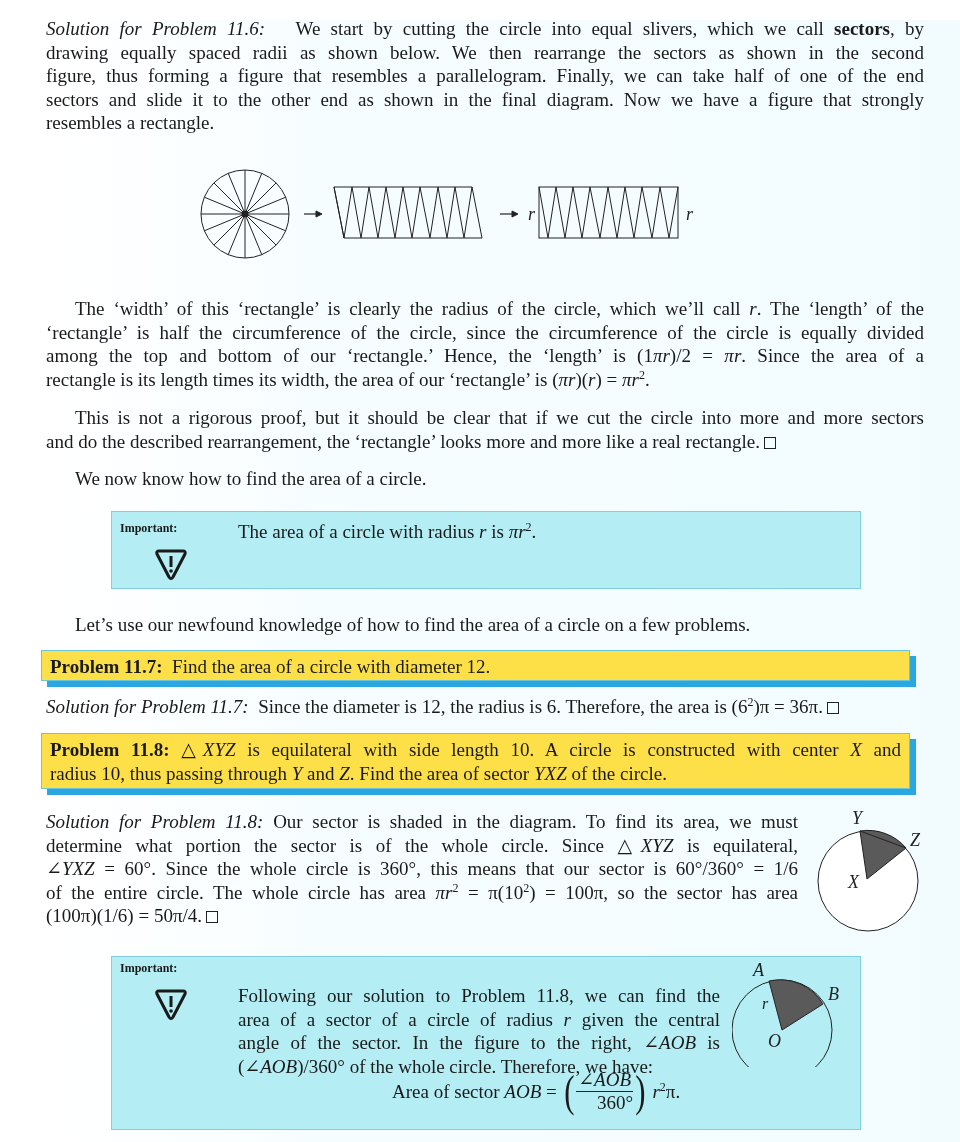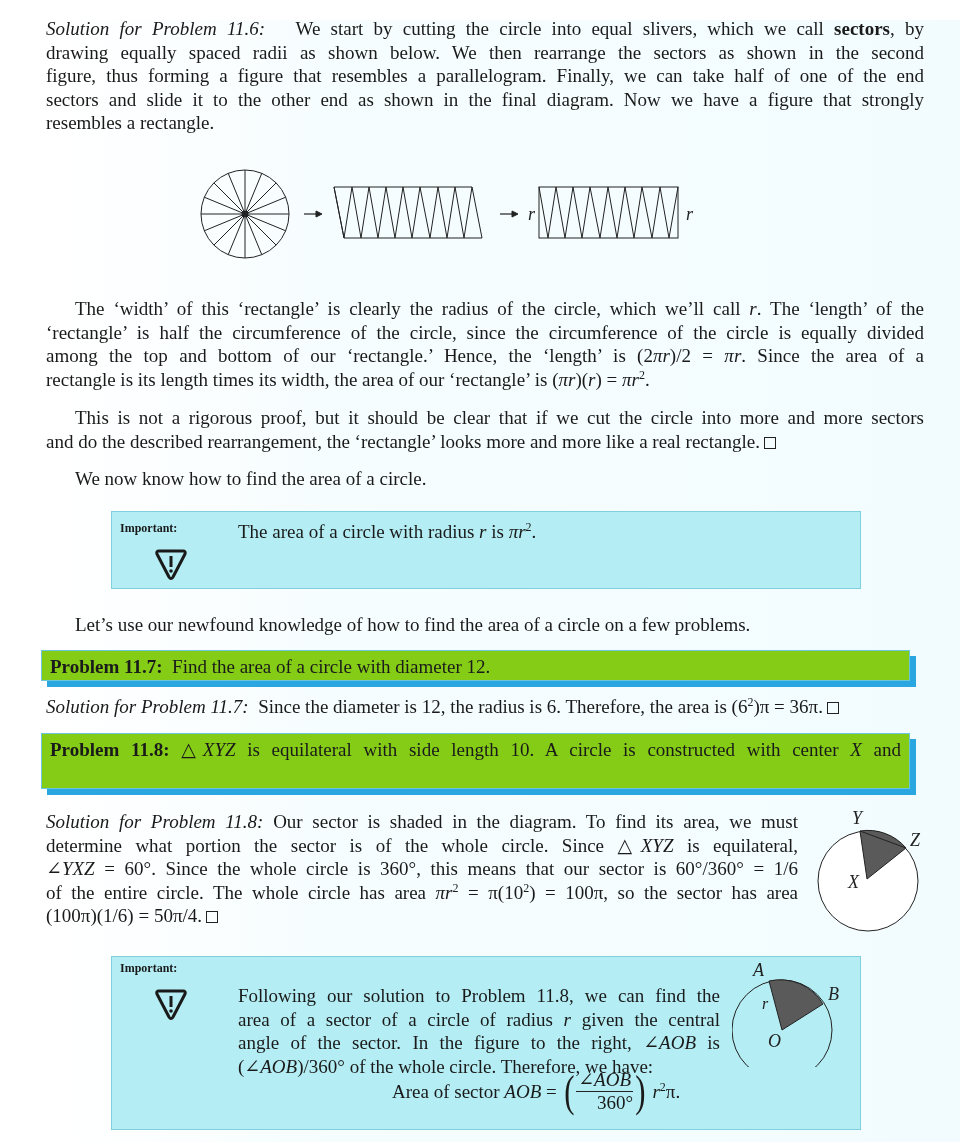--- a/index.html
+++ b/index.html
@@ -27,21 +27,21 @@
   .important-box {
     position:absolute; z-index:1;
     background:#b4eef4;
     border:1px solid #7fcfdf;
   }
   .imp-label { position:absolute; font-weight:bold; font-size:12px; }
   .imp-icon { position:absolute; }
 
   .problem-box {
     position:absolute; z-index:1;
-    background:#84cc16;
+    background:#fde047;
     border:1px solid #6bc6db;
     box-shadow:6px 6px 0 #2aa7e0;
   }
   .problem-box .txt { position:absolute; left:8px; top:4px; right:8px; line-height:24px; }
 
   .frac { display:inline-block; vertical-align:middle; text-align:center; }
   .frac .num { display:block; border-bottom:1px solid #222; padding:0 2px; font-style:italic; line-height:22px; }
   .frac .den { display:block; line-height:22px;text-align:right; }
   .paren { font-size:44px; font-weight:100; vertical-align:middle; line-height:44px; display:inline-block; transform:scaleX(0.7); }
 </style>
@@ -87,21 +87,21 @@
   <g stroke="#222" stroke-width="1" fill="none">
     <rect x="349" y="37" width="139" height="51"></rect>
     <path d="M349 37 L358 88 L366 37 L375 88 L383 37 L392 88 L400 37 L410 88 L418 37 L427 88 L435 37 L444 88 L452 37 L462 88 L470 37 L479 88 L488 37"></path>
   </g>
   <text x="496" y="70" font-family="Liberation Serif, serif" font-style="italic" font-size="18" fill="#222">r</text>
 </svg>
 
 <div class="abs para" style="left:46px; top:297px; width:878px;">
   <span class="line just" style="text-indent:29px;"><span>The ‘width’ of this ‘rectangle’ is clearly the radius of the circle, which we’ll call</span> <i>r</i><span>. The ‘length’ of the</span></span>
   <span class="line just">‘rectangle’ is half the circumference of the circle, since the circumference of the circle is equally divided</span>
-  <span class="line just"><span>among the top and bottom of our ‘rectangle.’ Hence, the ‘length’ is (2</span><i>πr</i><span>)/2 =</span> <i>πr</i><span>. Since the area of a</span></span>
+  <span class="line just"><span>among the top and bottom of our ‘rectangle.’ Hence, the ‘length’ is (1</span><i>πr</i><span>)/2 =</span> <i>πr</i><span>. Since the area of a</span></span>
   <span class="line"><span>rectangle is its length times its width, the area of our ‘rectangle’ is (</span><i>πr</i><span>)(</span><i>r</i><span>) =</span> <i>πr</i><span class="sup">2</span><span>.</span></span>
 </div>
 
 <div class="abs para" style="left:46px; top:406px; width:878px;">
   <span class="line just" style="text-indent:29px;">This is not a rigorous proof, but it should be clear that if we cut the circle into more and more sectors</span>
   <span class="line"><span>and do the described rearrangement, the ‘rectangle’ looks more and more like a real rectangle.</span><span class="qed"></span></span>
 </div>
 
 <div class="abs para" style="left:75px; top:467px;">
   <span class="line">We now know how to find the area of a circle.</span>
@@ -125,20 +125,21 @@
   <div class="txt"><b>Problem 11.7:</b>&nbsp; <span>Find the area of a circle with diameter 12.</span></div>
 </div>
 
 <div class="abs para" style="left:46px; top:695px;">
   <span class="line"><span class="it">Solution for Problem 11.7:</span>&nbsp; <span>Since the diameter is 12, the radius is 6. Therefore, the area is (6</span><span class="sup">2</span><span>)π = 36π.</span><span class="qed"></span></span>
 </div>
 
 <div class="problem-box" style="left:41px; top:733px; width:867px; height:54px;">
   <div class="txt" style="text-align:justify;">
     <span class="line just" style="display:block; white-space:nowrap;"><b>Problem 11.8:</b> <span>△</span><i>XYZ</i> <span>is equilateral with side length 10. A circle is constructed with center</span> <i>X</i> <span>and</span></span>
+    <span style="display:block; white-space:nowrap;"><span>radius 10, thus passing through</span> <i>Y</i> <span>and</span> <i>Z</i><span>. Find the area of sector</span> <i>YXZ</i> <span>of the circle.</span></span>
   </div>
 </div>
 
 <div class="abs para" style="left:46px; top:810px; width:752px;">
   <span class="line just"><span class="it">Solution for Problem 11.8:</span> <span>Our sector is shaded in the diagram. To find its area, we must</span></span>
   <span class="line just"><span>determine what portion the sector is of the whole circle. Since △</span><i>XYZ</i> <span>is equilateral,</span></span>
   <span class="line just"><span>∠</span><i>YXZ</i> <span>= 60°. Since the whole circle is 360°, this means that our sector is 60°/360° = 1/6</span></span>
   <span class="line just"><span>of the entire circle. The whole circle has area</span> <i>πr</i><span class="sup">2</span> <span>= π(10</span><span class="sup">2</span><span>) = 100π, so the sector has area</span></span>
   <span class="line"><span>(100π)(1/6) = 50π/4.</span><span class="qed"></span></span>
 </div>

